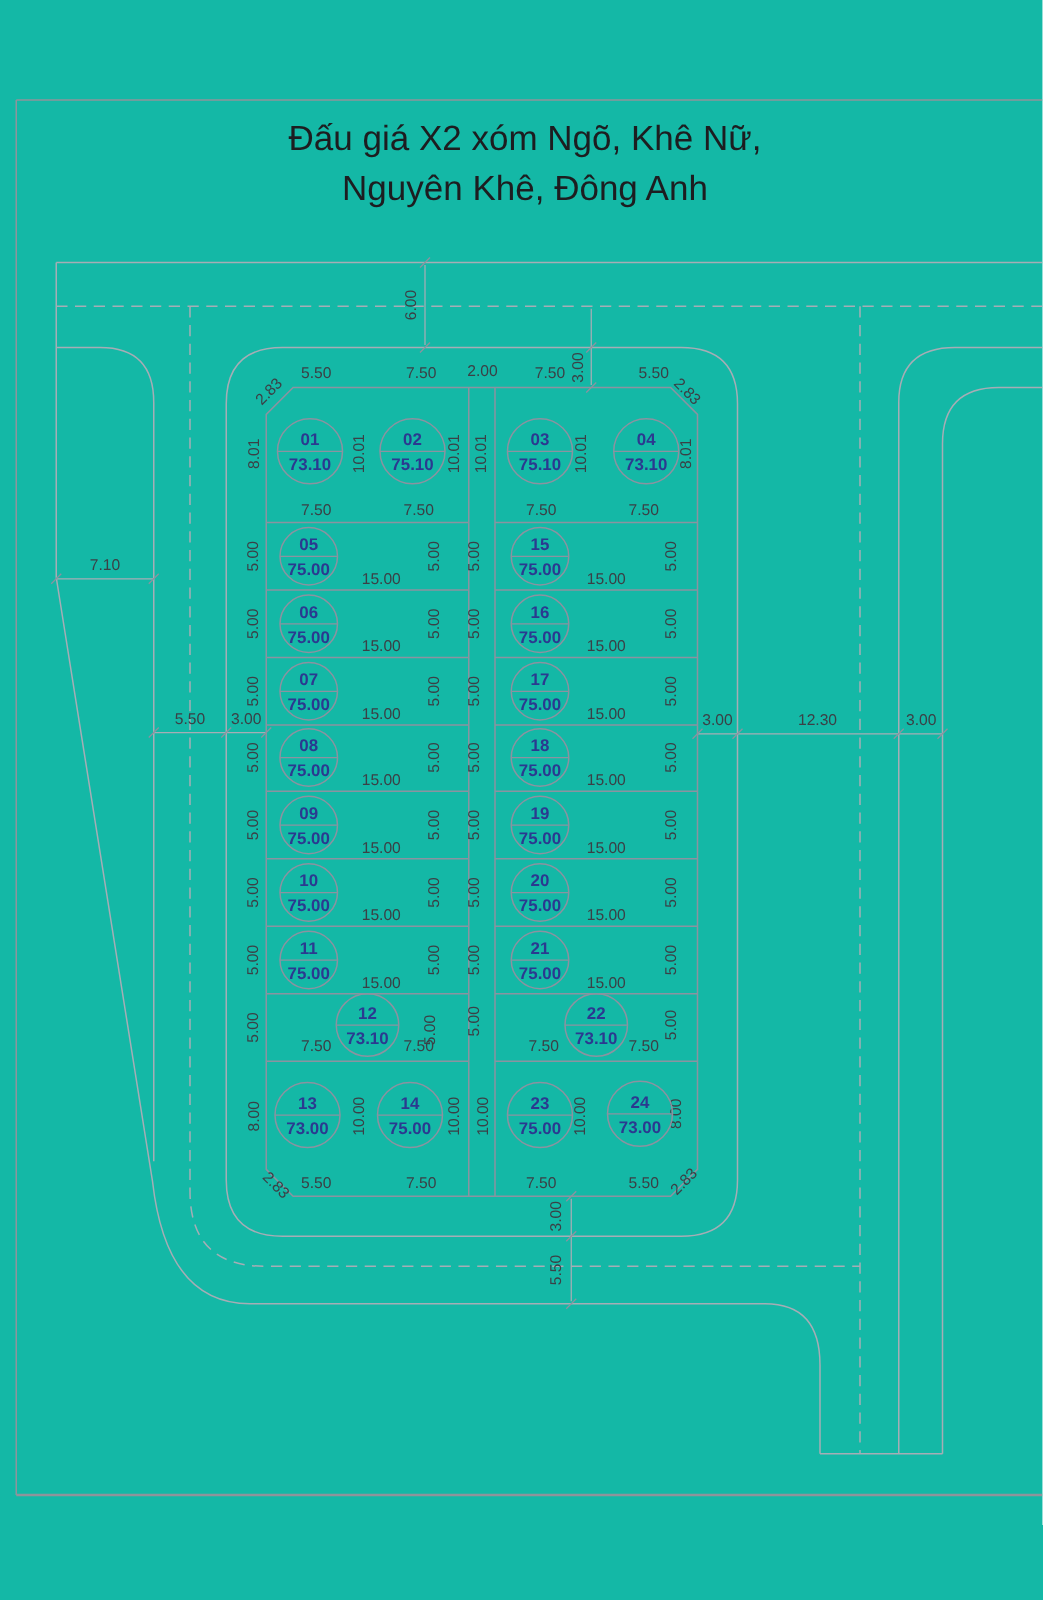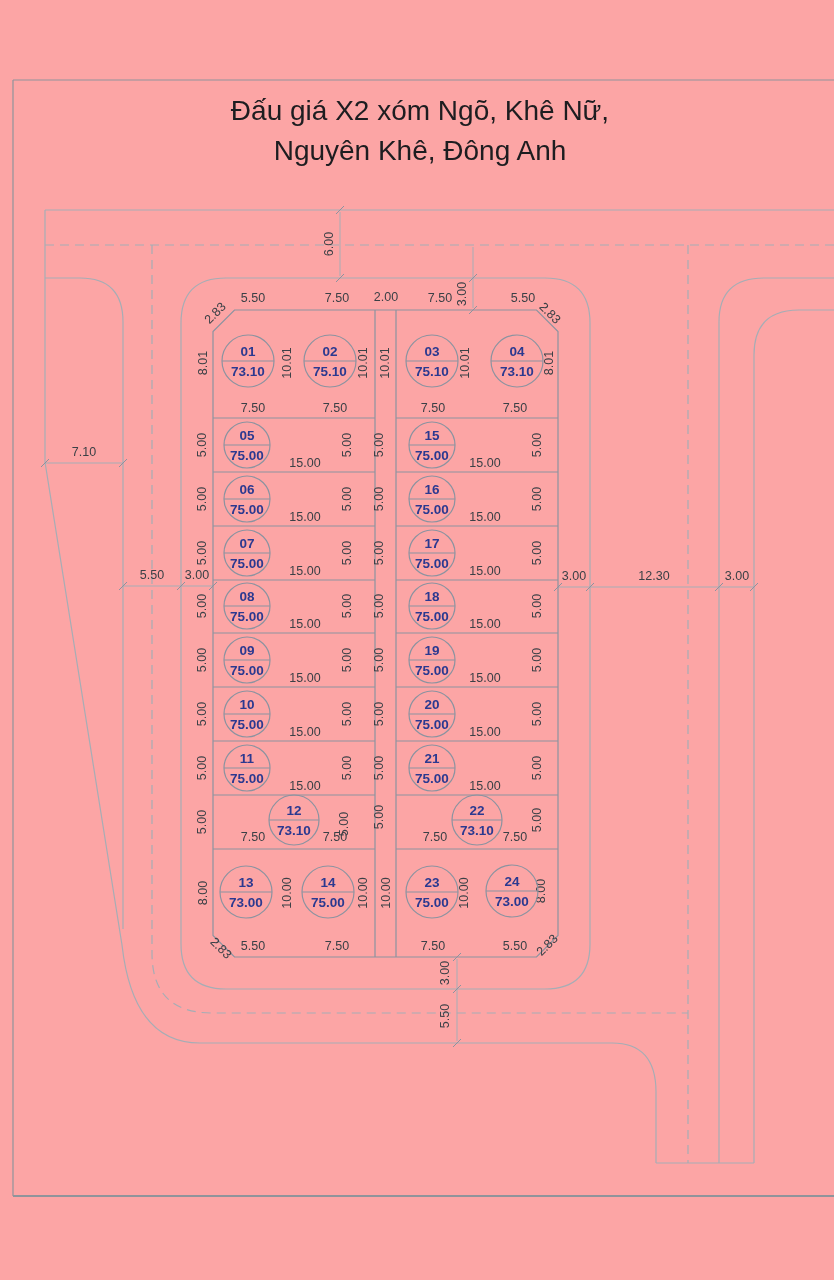--- a/index.html
+++ b/index.html
@@ -1,16 +1,16 @@
 <!DOCTYPE html>
 <html><head>
 <meta charset="utf-8">
 <style>
   html,body{margin:0;padding:0;background:#ffffff;}
-  .sheet{position:relative;width:834px;height:1280px;background:#fca5a5;overflow:hidden;}
+  .sheet{position:relative;width:834px;height:1280px;background:#14b8a6;overflow:hidden;}
   svg{position:absolute;left:0;top:0;}
   svg text{font-family:"Liberation Sans",sans-serif;font-size:12.5px;fill:#3b4046;}
   .dim{text-anchor:middle;}
   .title-text{font-size:28px;fill:#1d1d20;text-anchor:middle;}
   .plot-id,.plot-area{fill:#2b3990;font-weight:600;font-size:13.5px;text-anchor:middle;}
   .pc{fill:none;stroke:#8b93a0;stroke-width:1.2;}
   .pl{stroke:#8b93a0;stroke-width:1;}
   .road{fill:none;stroke:#a6adb5;stroke-width:1.2;}
   .dash{fill:none;stroke:#a6adb5;stroke-width:1.2;stroke-dasharray:9 6;}
   .blk{fill:none;stroke:#8b93a0;stroke-width:1.2;}

